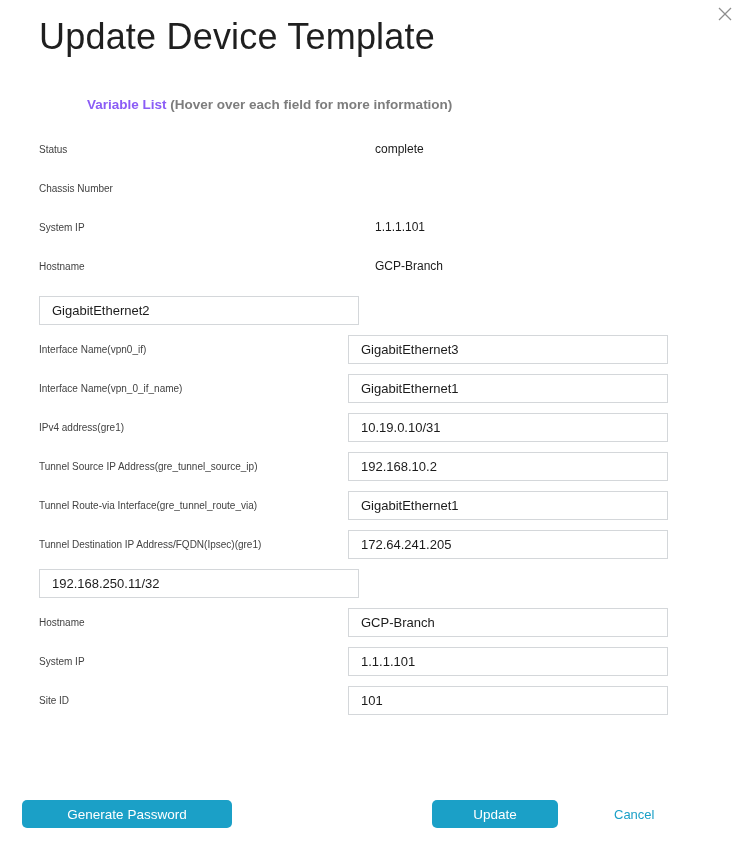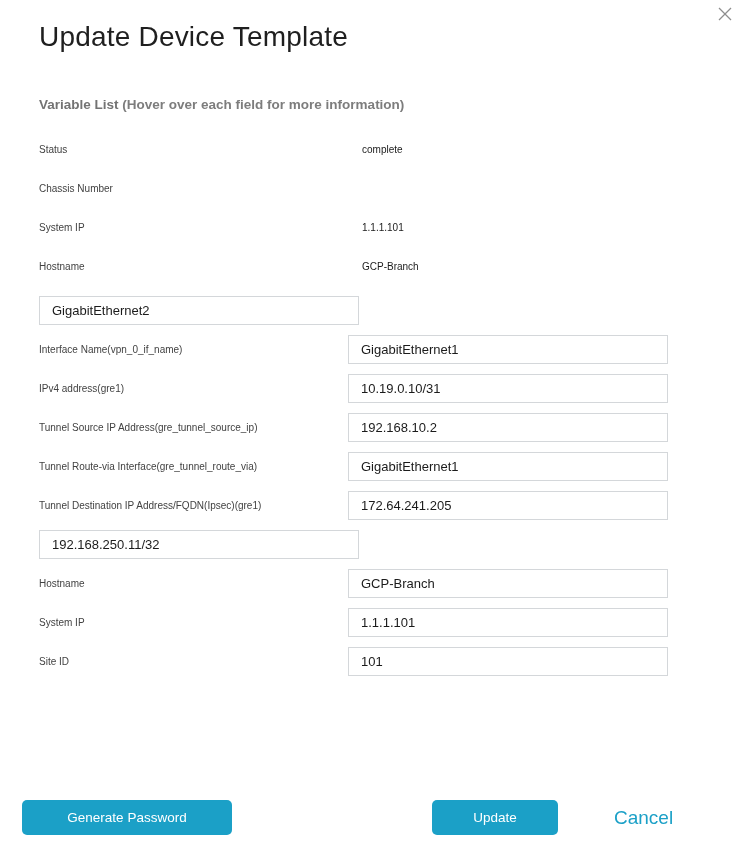--- a/index.html
+++ b/index.html
@@ -12,50 +12,50 @@
     overflow: hidden;
   }
   .close-btn {
     position: absolute; top: 5px; right: 18px;
     width: 18px; height: 18px;
     cursor: pointer;
     display: flex; align-items: center; justify-content: center;
   }
   .title-bar { padding: 20px 40px 0 39px; }
   .modal-title {
-    font-size: 28px;
+    font-size: 36px;
     font-weight: 300;
     letter-spacing: 0.2px;
     color: #1f1f1f;
     line-height: 34px;
   }
   .section-heading {
     margin: 42px 40px 0 39px;
     font-size: 13.5px;
     line-height: 18px;
   }
-  .section-heading .heading-strong { font-weight: bold; color: #737373; }
+  .section-heading .heading-strong { font-weight: bold; color: #8b5cf6; margin-left: 48px; }
   .section-heading .heading-hint { font-weight: bold; color: #7d7d7d; }
 
   .rows { margin: 26px 0 0 39px; width: 629px; }
 
   .row { display: flex; align-items: center; }
   .static-row { height: 18px; margin-bottom: 21px; }
   .static-row:nth-child(2) { margin-top: 19px; }
   .label {
     width: 309px;
     font-size: 10px;
     color: #424242;
     white-space: nowrap;
     overflow: hidden;
     flex: none;
   }
   .static-value {
-    margin-left: 14px;
-    font-size: 10px;
+    margin-left: 27px;
+    font-size: 12px;
     color: #1b1b1b;
     white-space: nowrap;
   }
   .input-rows { margin-top: 8px; }
   .input-row { height: 29px; margin-bottom: 10px; }
   .field-input {
     width: 320px; height: 29px;
     flex: none;
     border: 1px solid #d4d7da;
     border-radius: 0;
@@ -67,36 +67,36 @@
     outline: none;
   }
   .footer {
     position: absolute;
     left: 0; top: 800px;
     width: 752px;
     display: flex;
     align-items: center;
   }
   .btn {
-    height: 35px;
+    height: 28px;
     border: none;
     border-radius: 5px;
     color: #ffffff;
     font-family: "Liberation Sans", sans-serif;
     font-size: 13.5px;
     cursor: pointer;
     display: inline-flex;
     align-items: center;
     justify-content: center;
   }
   .btn-generate { margin-left: 22px; width: 210px; }
   .btn-update { margin-left: 200px; width: 126px; }
   .link-cancel {
     margin-left: 56px;
-    font-size: 19px;
+    font-size: 13px;
     cursor: pointer;
     background: none; border: none;
     font-family: "Liberation Sans", sans-serif;
   }
 </style>
 </head>
 <body>
 
 <div class="close-btn">
   <svg width="14" height="14" viewBox="0 0 14 14">
@@ -134,20 +134,24 @@
   <div class="row static-row">
     <div class="label">Hostname</div>
     <div class="static-value">GCP-Branch</div>
   </div>
 </div>
   <div class="input-rows" id="input-rows">
   <div class="row input-row">
     <input type="text" class="field-input" value="GigabitEthernet2" style="">
   </div>
 
+  <div class="row input-row">
+    <div class="label">Interface Name(vpn0_if)</div>
+    <input type="text" class="field-input" value="GigabitEthernet3" style="">
+  </div>
 
   <div class="row input-row">
     <div class="label">Interface Name(vpn_0_if_name)</div>
     <input type="text" class="field-input" value="GigabitEthernet1" style="">
   </div>
 
   <div class="row input-row">
     <div class="label">IPv4 address(gre1)</div>
     <input type="text" class="field-input" value="10.19.0.10/31" style="">
   </div>

